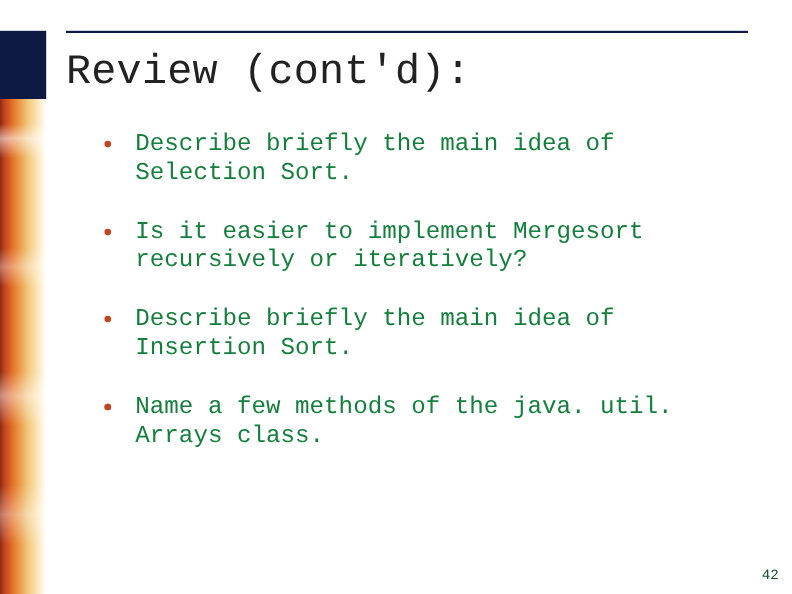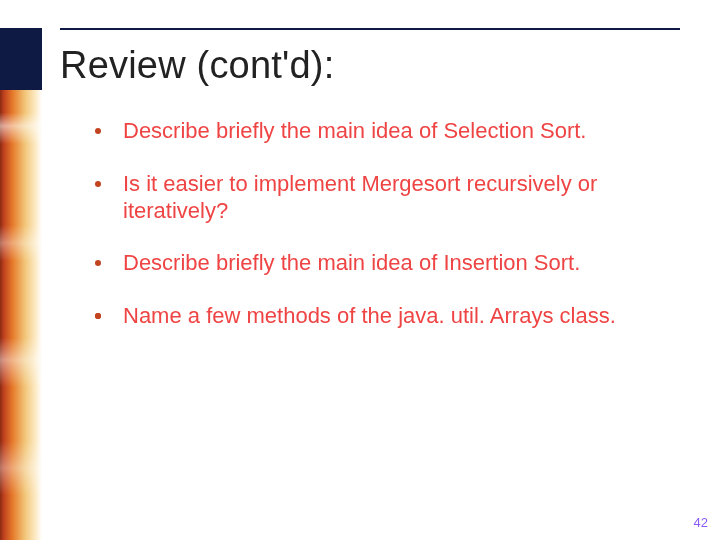--- a/index.html
+++ b/index.html
@@ -7,20 +7,21 @@
   body {
     font-family: Arial, Helvetica, sans-serif;
     background: #ffffff;
     position: relative;
   }
   .slide {
     width: 720px;
     height: 540px;
     position: relative;
     background: #ffffff;
+    font-family: Liberation Mono, monospace;
   }
   .sidebar {
     position: absolute;
     left: 0;
     top: 0;
     width: 42px;
     height: 540px;
   }
   .sidebar-top-white {
     position: absolute;
@@ -75,38 +76,38 @@
     width: 575px;
   }
   ul.bullets {
     list-style: none;
   }
   ul.bullets > li {
     position: relative;
     padding-left: 28px;
     font-size: 22px;
     line-height: 1.22;
-    color: #ef4444;
+    color: #15803d;
     margin-bottom: 26px;
   }
   ul.bullets > li .dot {
     position: absolute;
     left: 0;
     top: 10px;
     width: 6px;
     height: 6px;
     background: #c2431f;
     border-radius: 50%;
   }
   .page-num {
     position: absolute;
     right: 12px;
     bottom: 10px;
     font-size: 13px;
-    color: #8b5cf6;
+    color: #14532d;
     text-align: right;
   }
 </style>
 </head>
 <body>
 
 <div class="slide">
 
   <div class="sidebar">
     <div class="sidebar-top-white"></div>

